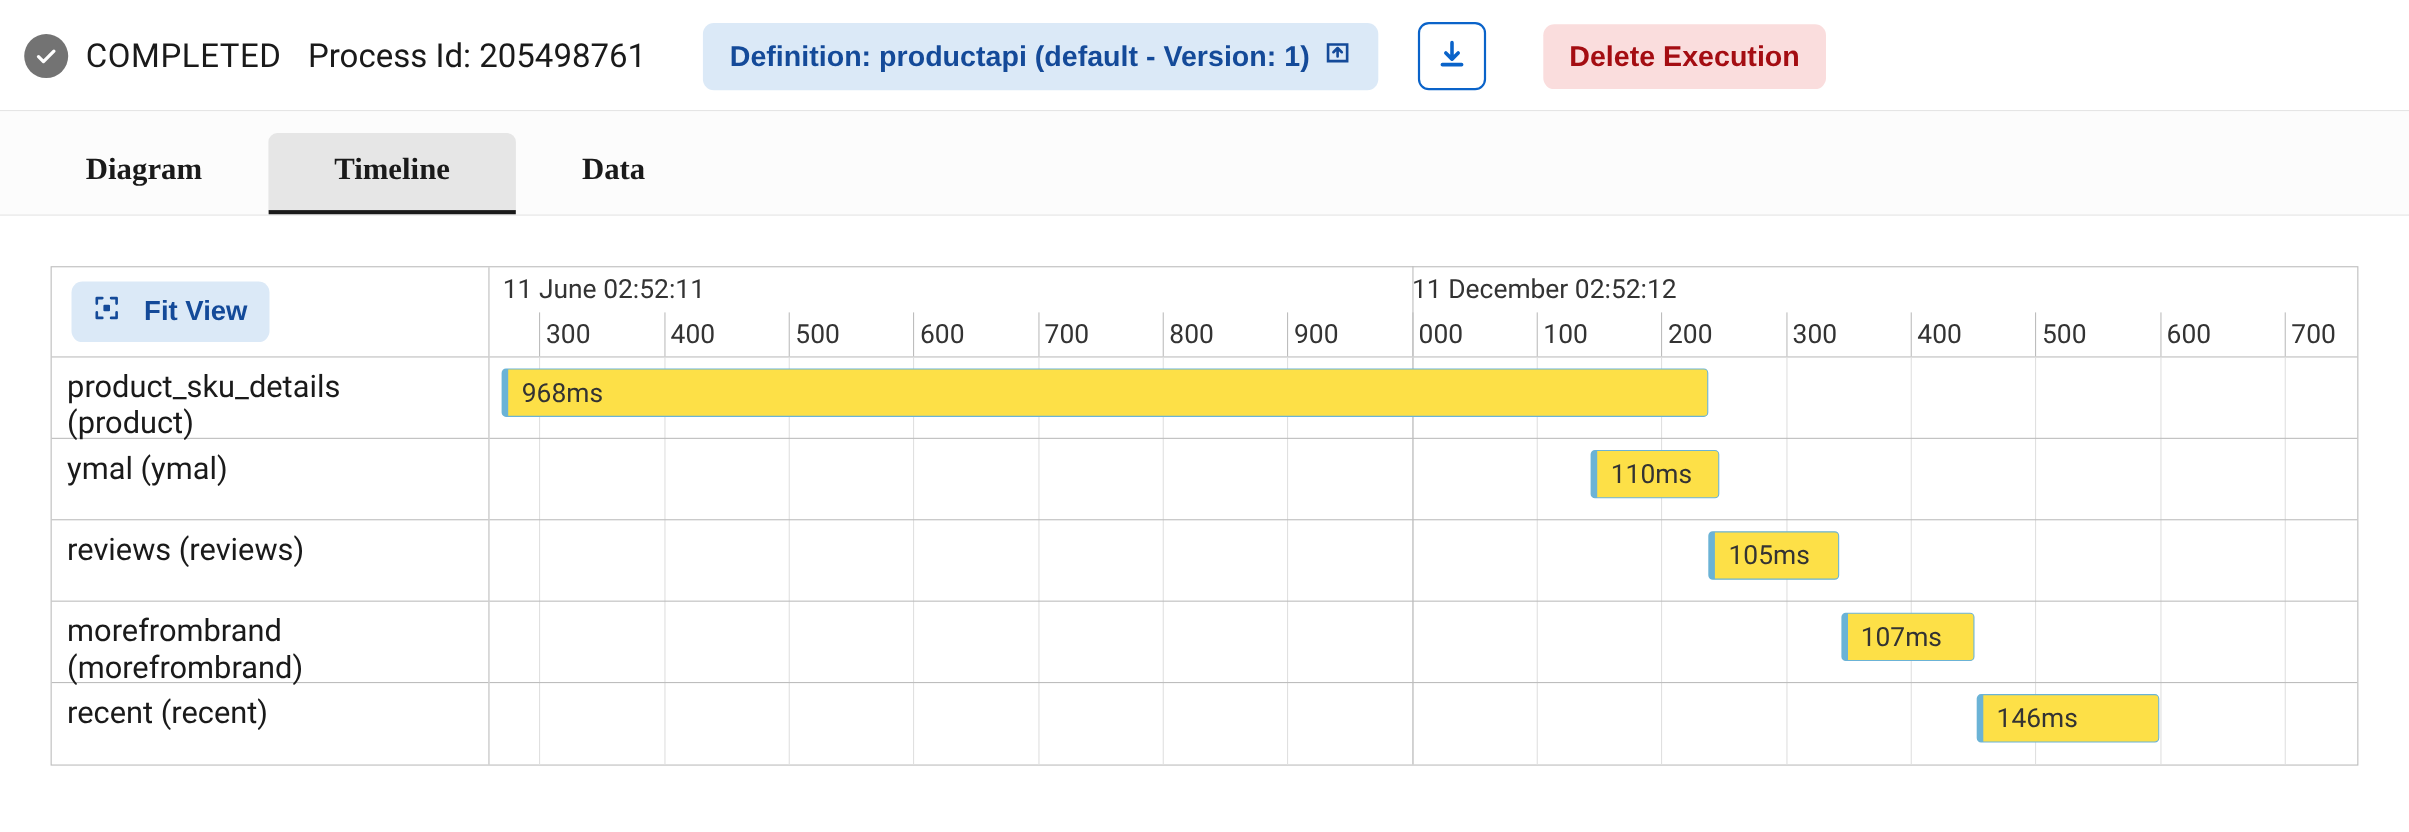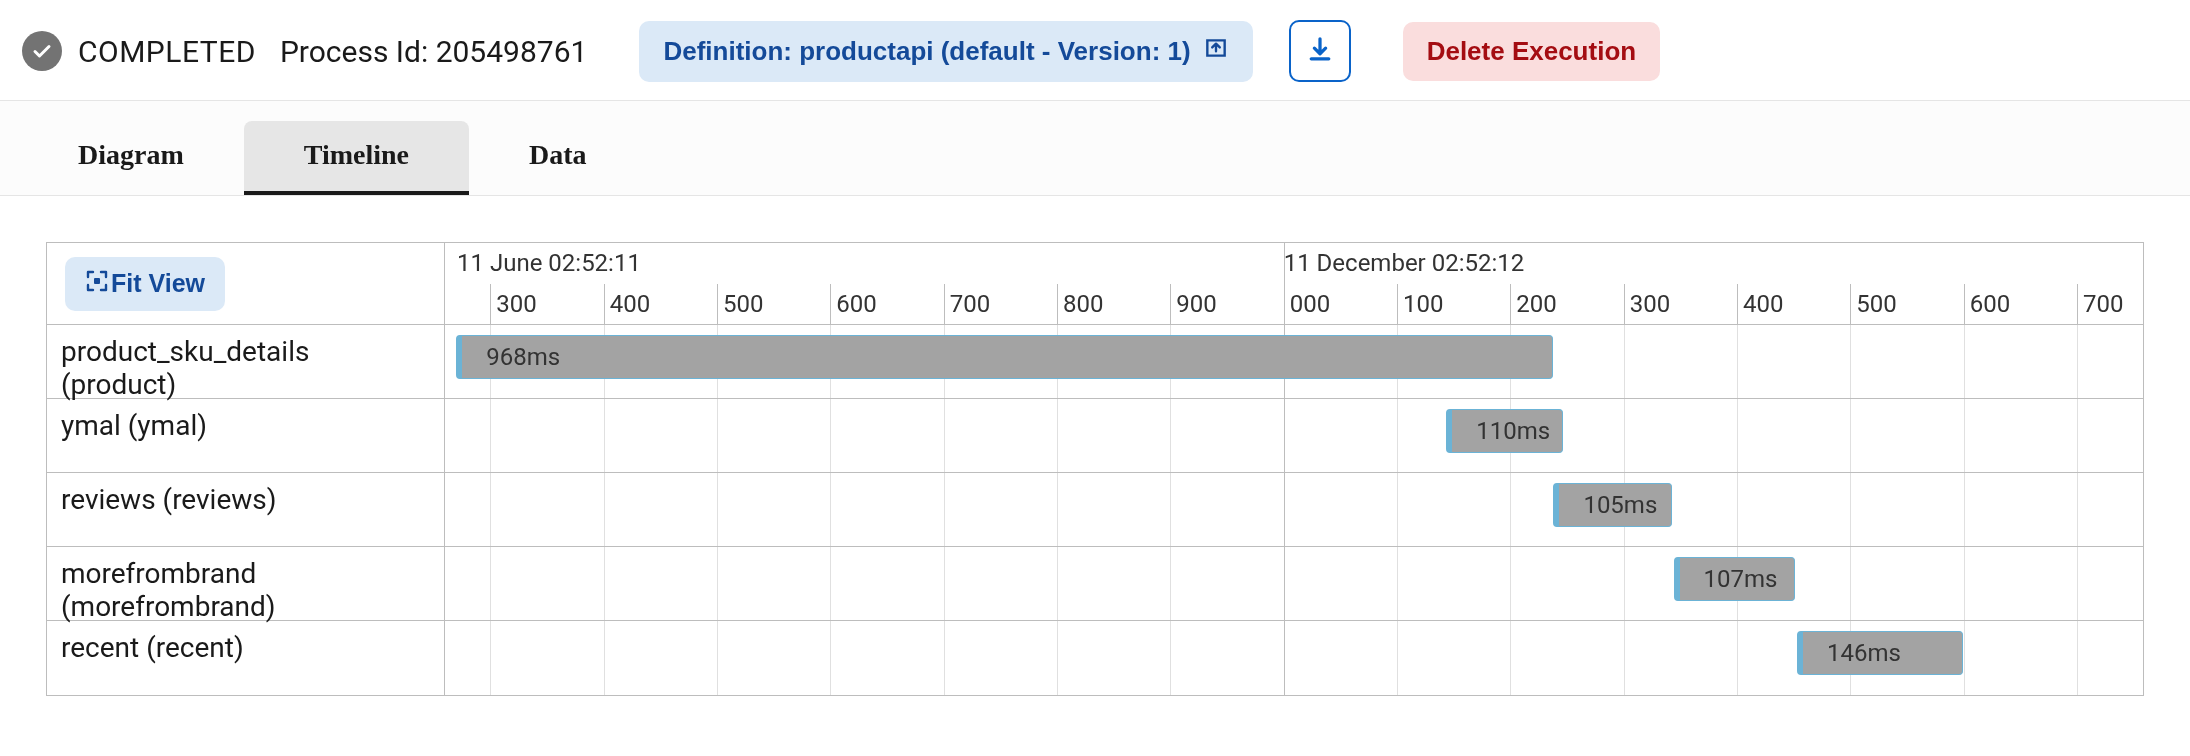--- a/index.html
+++ b/index.html
@@ -114,21 +114,21 @@
   .fit-view-cell {
     height: 82px;
     border-bottom: 1px solid #bdbdbd;
     display: flex;
     align-items: center;
     padding: 10px 18px;
   }
   .fit-view-btn {
     display: inline-flex;
     align-items: center;
-    gap: 2px;
+    gap: 22px;
     background: #dbe9f7;
     color: #144a99;
     border: none;
     border-radius: 10px;
     padding: 12px 20px;
     font-size: 25px;
     font-weight: 600;
     cursor: pointer;
   }
   .row-label-cell {
@@ -184,27 +184,27 @@
     position: absolute;
     top: 0;
     bottom: 0;
     border-left: 1px solid #e0e0e0;
   }
   .vline-major { border-left: 1px solid #bdbdbd; }
   .bar {
     position: absolute;
     top: 10px;
     height: 44px;
-    background: #a3a3a3;
+    background: #fde047;
     border: 1px solid #6bb3d6;
     border-left: 6px solid #6bb3d6;
     border-radius: 4px;
     display: flex;
     align-items: center;
-    padding-left: 24px;
+    padding-left: 12px;
     font-size: 24px;
     color: #333;
   }
 </style>
 </head>
 <body>
 
 <div class="header">
   <div class="check-circle">
     <svg viewBox="0 0 24 24" fill="none">

